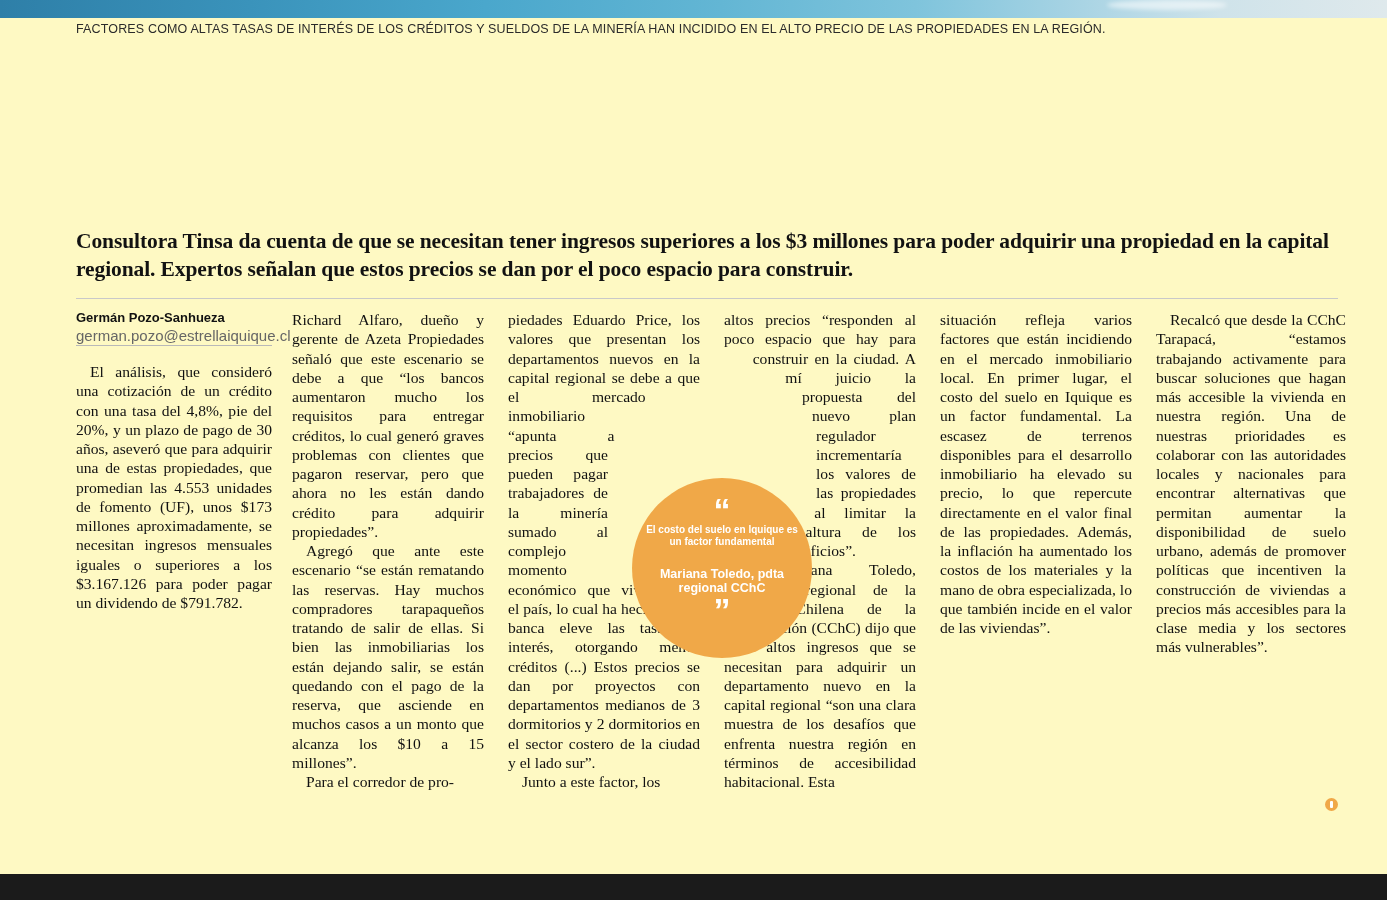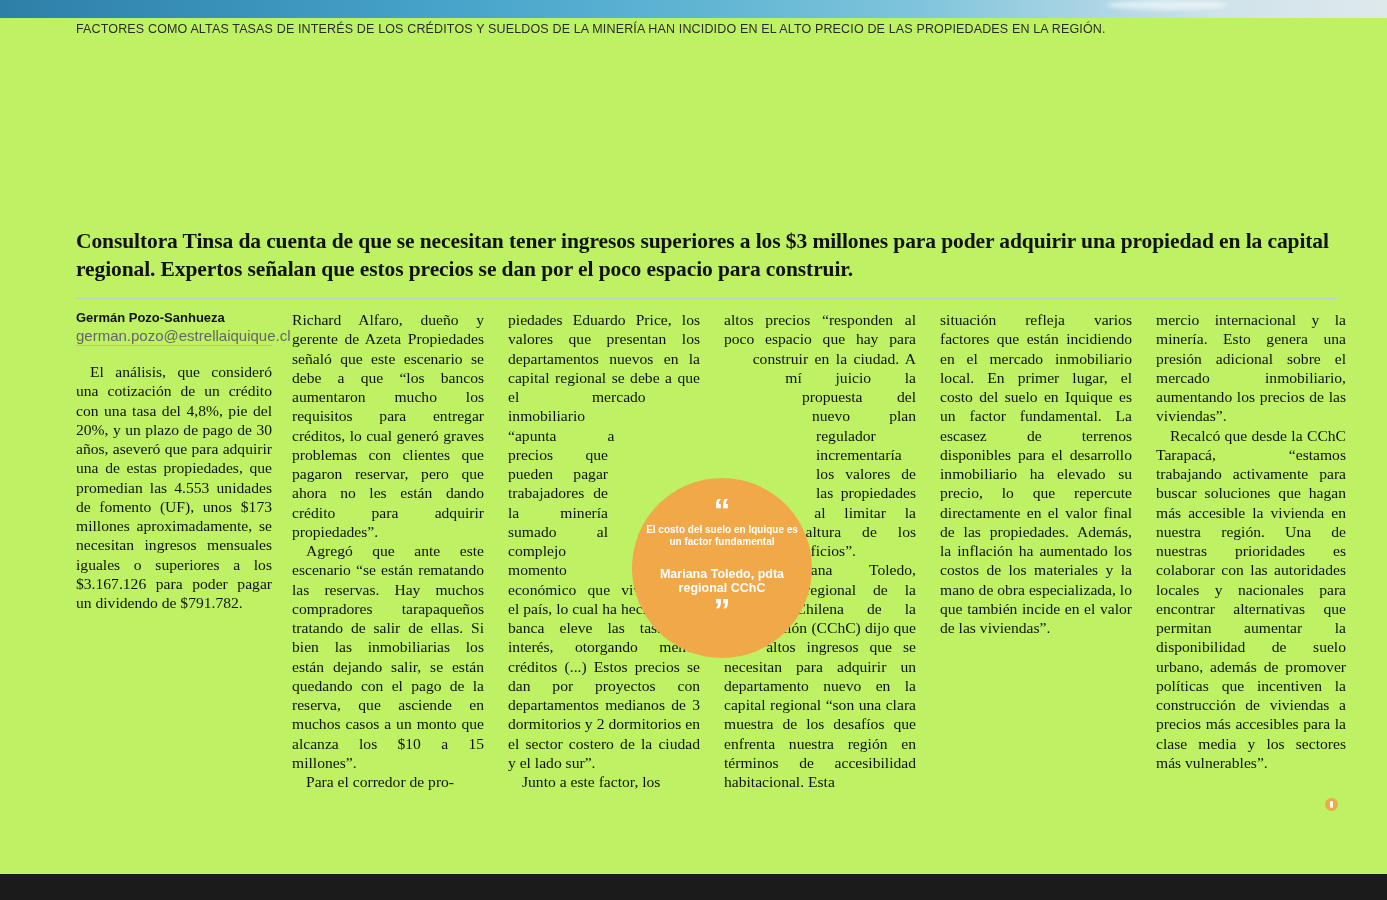--- a/index.html
+++ b/index.html
@@ -4,21 +4,21 @@
 <style>
   html, body {
     margin: 0;
     padding: 0;
     background: #ffffff;
   }
   #page {
     position: relative;
     width: 1387px;
     height: 900px;
-    background: #bef264;
+    background: #fef9c3;
     overflow: hidden;
     font-family: "Liberation Serif", serif;
   }
   
   .photo-strip {
     position: absolute;
     left: 0;
     top: 0;
     width: 1387px;
     height: 18px;
@@ -275,21 +275,20 @@
     <div class="shape"></div>
     <p class="first">altos precios “responden al poco espacio que hay para construir en la ciudad. A mí juicio la propuesta del nuevo plan regulador incrementaría los valores de las propiedades al limitar la altura de los edificios”.</p>
     <p>Mariana Toledo, presidenta regional de la Cámara Chilena de la Construcción (CChC) dijo que estos altos ingresos que se necesitan para adquirir un departamento nuevo en la capital regional “son una clara muestra de los desafíos que enfrenta nuestra región en términos de accesibilidad habitacional. Esta</p>
   </div>
 
   <div class="col col5">
     <p class="first">situación refleja varios factores que están incidiendo en el mercado inmobiliario local. En primer lugar, el costo del suelo en Iquique es un factor fundamental. La escasez de terrenos disponibles para el desarrollo inmobiliario ha elevado su precio, lo que repercute directamente en el valor final de las propiedades. Además, la inflación ha aumentado los costos de los materiales y la mano de obra especializada, lo que también incide en el valor de las viviendas”.</p>
   </div>
 
   <div class="col col6">
-    <p class="first">mercio internacional y la minería. Esto genera una presión adicional sobre el mercado inmobiliario, aumentando los precios de las viviendas”.</p>
     <p>Recalcó que desde la CChC Tarapacá, “estamos trabajando activamente para buscar soluciones que hagan más accesible la vivienda en nuestra región. Una de nuestras prioridades es colaborar con las autoridades locales y nacionales para encontrar alternativas que permitan aumentar la disponibilidad de suelo urbano, además de promover políticas que incentiven la construcción de viviendas a precios más accesibles para la clase media y los sectores más vulnerables”.</p>
   </div>
 
   <div class="pullquote">
     <span class="qmark-open">“</span>
     <span class="qtext">El costo del suelo en Iquique es un factor fundamental</span>
     <span class="qauthor">Mariana Toledo, pdta regional CChC</span>
     <span class="qmark-close">”</span>
   </div>
 

